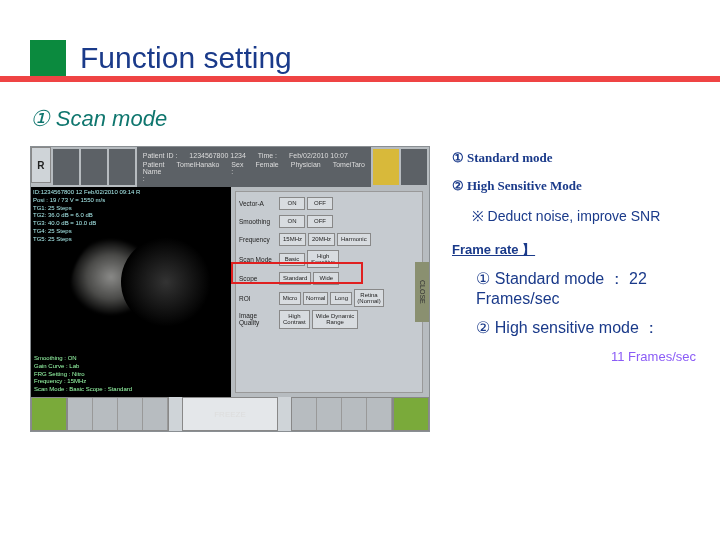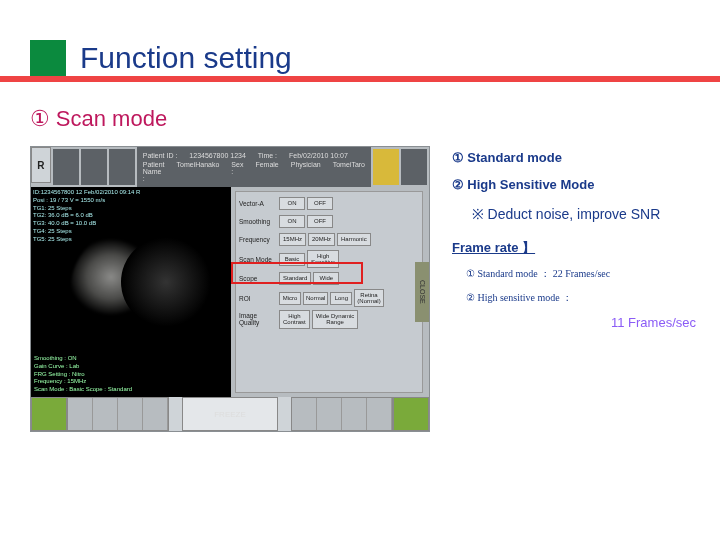--- a/index.html
+++ b/index.html
@@ -1,20 +1,20 @@
 <!DOCTYPE html>
 <html><head>
 <meta charset="utf-8">
 <style>
   * { box-sizing: border-box; margin: 0; padding: 0; }
   body { width: 720px; height: 540px; background: #fff; font-family: Arial, sans-serif; position: relative; overflow: hidden; }
   .title-bar { display: flex; align-items: center; gap: 14px; padding: 40px 0 0 30px; border-bottom: 6px solid #ef4444; }
   .title-square { width: 36px; height: 36px; background: #0b8a3e; }
   .title-text { color: #1a3a8a; font-size: 30px; }
-  .subtitle { color: #be185d; font-size: 22px; padding: 24px 0 14px 30px; }
+  .subtitle { color: #0f766e; font-size: 22px; padding: 24px 0 14px 30px; font-style: italic; }
   .main { display: flex; padding: 0 24px 0 30px; gap: 22px; }
   .screenshot { width: 400px; height: 286px; background: #cfd4d8; position: relative; border: 1px solid #8a8f93; font-size: 7px; color: #ddd; }
   .ss-top { position: absolute; top:0; left:0; right:0; height: 40px; background: #b7bcc0; display: flex; }
   .ss-top .left-icons { display:flex; gap:2px; padding:2px; }
   .ss-top .icon-cell { width:26px; height:36px; background:#5c6166; display:flex; flex-direction:column; align-items:center; justify-content:center; font-size:6px; color:#ccc;}
   .ss-top .r-logo { width:26px; height:36px; border:1px solid #888; display:flex; align-items:center; justify-content:center; font-size:10px; font-weight:bold; color:#222; background:#cfd4d8;}
   .ss-info { flex:1; background:#5c6166; color:#ddd; font-size:7px; padding:3px 6px; display:flex; flex-direction:column; justify-content:center; gap:2px;}
   .ss-info-row { display:flex; gap:12px; }
   .ss-top .right-icons { display:flex; gap:2px; padding:2px;}
   .ss-top .right-icons .icon-cell.yellow { background:#d8b93a; }
@@ -33,24 +33,24 @@
   .panel-btn.tall { min-height:13px; display:flex; align-items:center; justify-content:center;}
   .red-box { position:absolute; border:2.5px solid #e02020; }
   .close-tab { position:absolute; right:0; top:50%; transform:translateY(-50%); width:14px; height:60px; background:#8a9070; color:#333; writing-mode:vertical-rl; text-orientation:mixed; font-size:7px; display:flex; align-items:center; justify-content:center;}
   .ss-bottom { position:absolute; bottom:0; left:0; right:0; height:34px; display:flex;}
   .ss-bottom .btm-green { width:36px; background:#7aaa3a; border:1px solid #888;}
   .ss-bottom .btm-cluster { display:flex; border:1px solid #888; }
   .ss-bottom .btm-cell { width:25px; height:32px; background:#b7bcc0; border-right:1px solid #999;}
   .ss-bottom .freeze { flex:0 0 96px; background:#e4e7ea; border:1px solid #888; display:flex; align-items:center; justify-content:center; font-size:8px; margin:0 6px;}
   .ss-bottom .spacer { flex:1; }
   .sidebar { flex:1; font-size: 13px; color:#1a3a8a; padding-top: 4px;}
-  .side-line { margin-bottom: 12px; font-weight: bold;}
+  .side-line { margin-bottom: 12px; font-weight: bold; font-family: Liberation Serif, serif;}
   .side-sub { margin: 0 0 16px 20px; font-size: 14px; color:#1a3a8a;}
   .side-fr-title { font-weight:bold; margin-bottom: 10px; text-decoration: underline;}
-  .side-fr { margin: 0 0 10px 14px; font-size: 10px; font-family: Liberation Serif, serif;}
+  .side-fr { margin: 0 0 10px 24px; font-size: 16px;}
   .side-fr-val { text-align: right; margin-top: 6px; font-size:13px; color:#8b5cf6;}
 </style>
 </head>
 <body>
 
 <div class="title-bar">
   <div class="title-square"></div>
   <div class="title-text">Function setting</div>
 </div>
 

